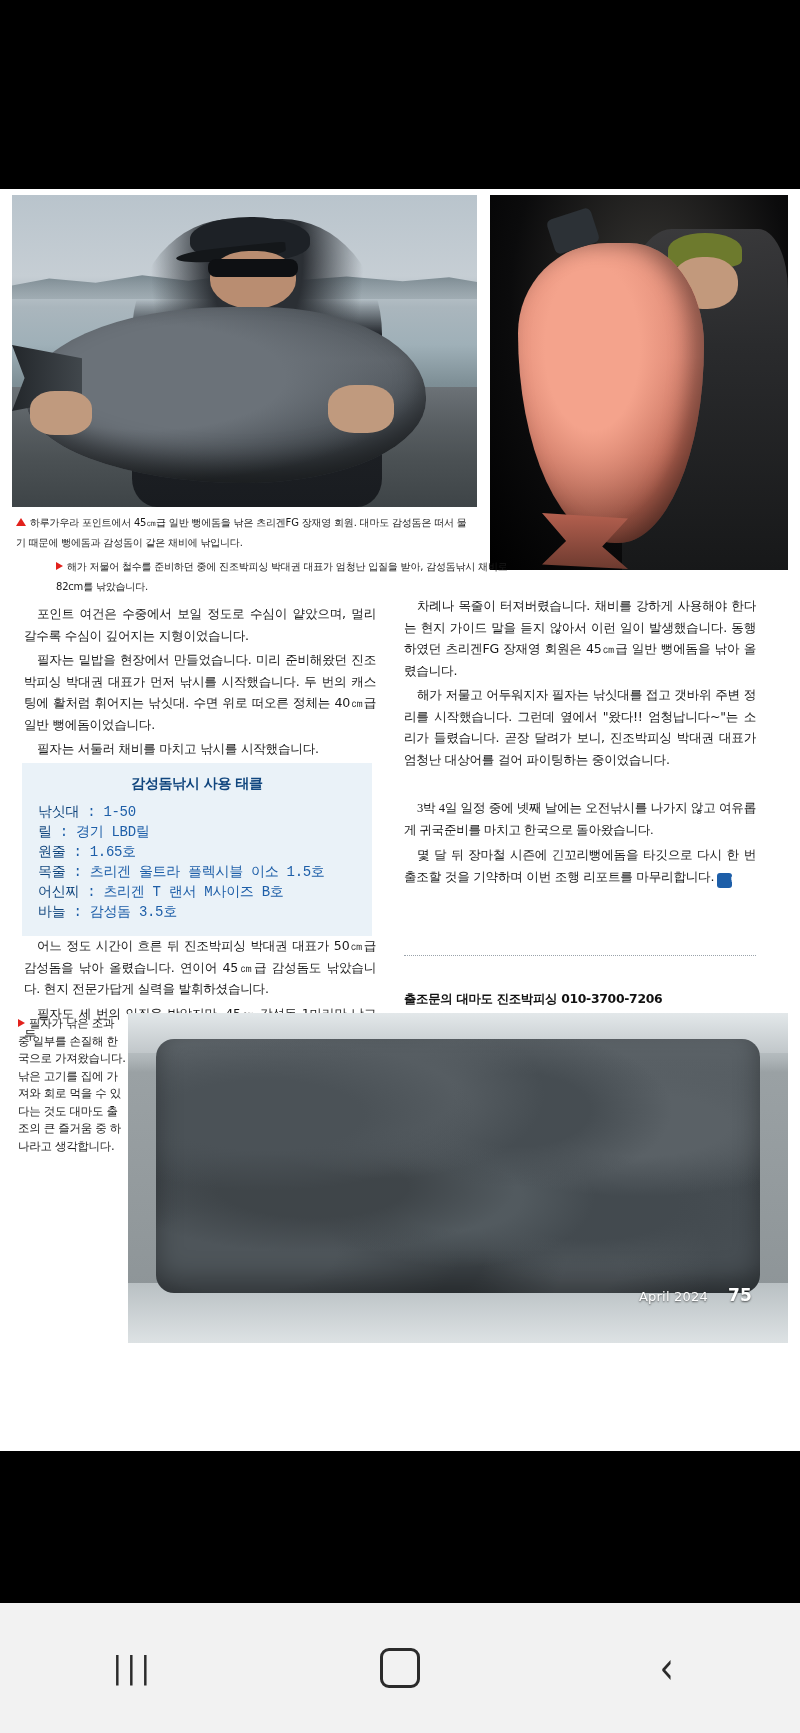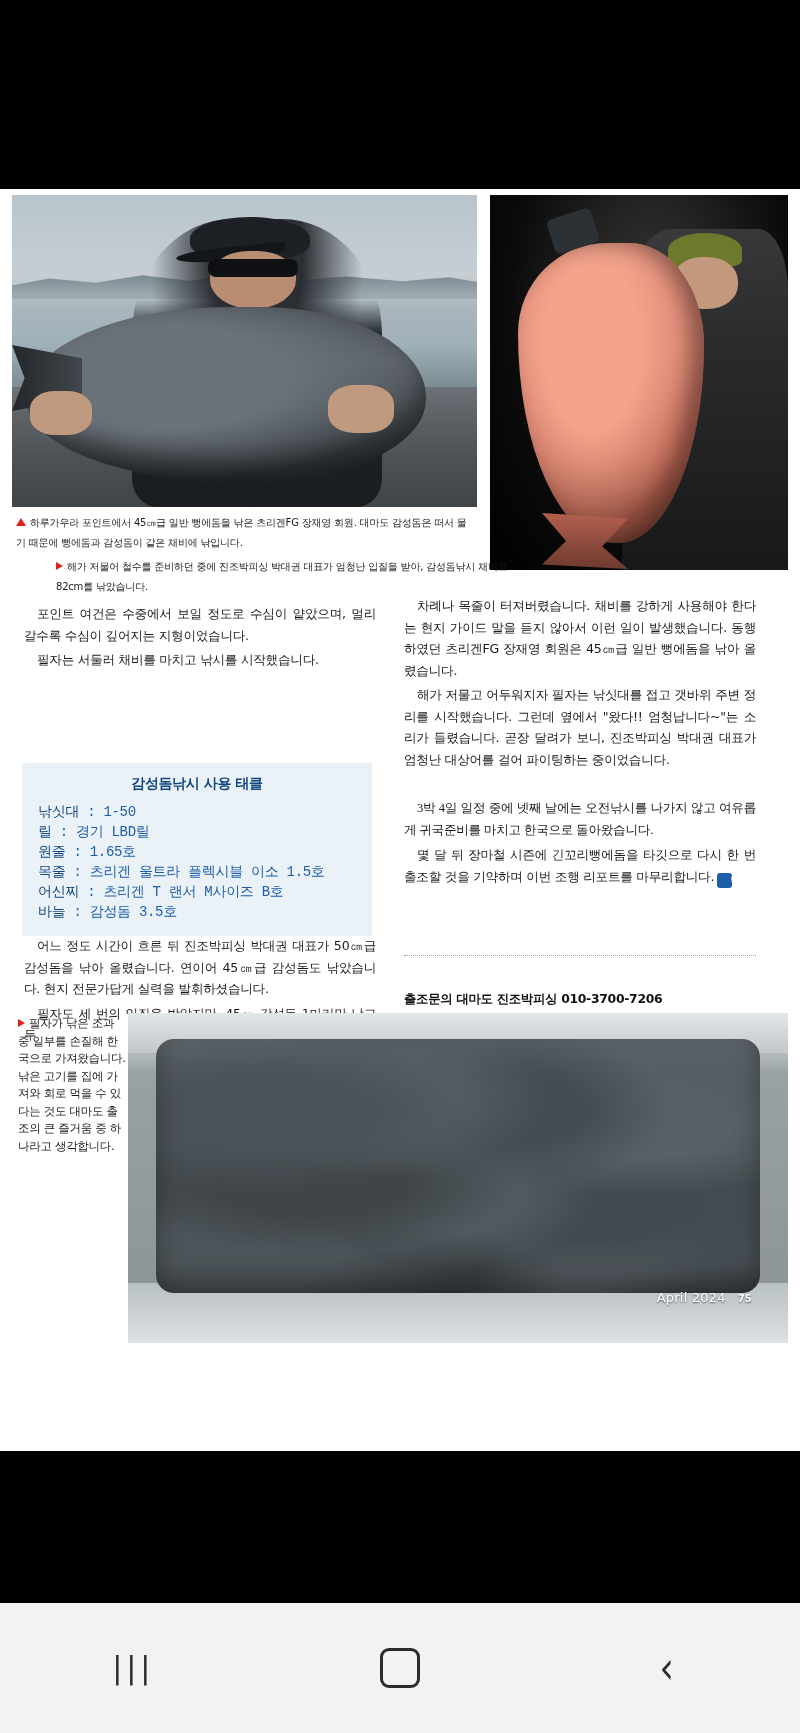--- a/index.html
+++ b/index.html
@@ -340,21 +340,21 @@
   }
   .pagenum {
     position: absolute;
     right: 36px;
     bottom: 38px;
     font-size: 13px;
     color: #ffffff;
     letter-spacing: 0.2px;
     text-shadow: 0 1px 2px rgba(0,0,0,.6);
   }
-  .pagenum .num { font-weight: bold; margin-left: 12px; font-size: 10px; }
+  .pagenum .num { font-weight: bold; margin-left: 20px; font-size: 17px; }
 
   
   .navbar {
     position: absolute;
     left: 0;
     bottom: 0;
     width: 800px;
     height: 130px;
     background: #f2f2f2;
     display: flex;
@@ -431,20 +431,21 @@
 
       <div class="caption cap1">
         <span class="tri up"></span><span>하루가우라 포인트에서 45㎝급 일반 뻥에돔을 낚은 츠리겐FG 장재영 회원. 대마도 감성돔은 떠서 물기 때문에 뻥에돔과 감성돔이 같은 채비에 낚입니다.</span>
       </div>
       <div class="caption cap2">
         <span class="tri"></span><span>해가 저물어 철수를 준비하던 중에 진조박피싱 박대권 대표가 엄청난 입질을 받아, 감성돔낚시 채비로 82cm를 낚았습니다.</span>
       </div>
 
       <div class="col col-left">
         <p>포인트 여건은 수중에서 보일 정도로 수심이 얕았으며, 멀리 갈수록 수심이 깊어지는 지형이었습니다.</p>
+        <p>필자는 밑밥을 현장에서 만들었습니다. 미리 준비해왔던 진조박피싱 박대권 대표가 먼저 낚시를 시작했습니다. 두 번의 캐스팅에 활처럼 휘어지는 낚싯대. 수면 위로 떠오른 정체는 40㎝급 일반 뻥에돔이었습니다.</p>
         <p>필자는 서둘러 채비를 마치고 낚시를 시작했습니다.</p>
       </div>
 
       <div class="tackle-box">
         <div class="tackle-title">감성돔낚시 사용 태클</div>
         <div class="tackle-line"><b>낚싯대</b> : <span>1-50</span></div>
         <div class="tackle-line"><b>릴</b> : <span>경기 LBD릴</span></div>
         <div class="tackle-line"><b>원줄</b> : <span>1.65호</span></div>
         <div class="tackle-line"><b>목줄</b> : <span>츠리겐 울트라 플렉시블 이소 1.5호</span></div>
         <div class="tackle-line"><b>어신찌</b> : <span>츠리겐 T 랜서 M사이즈 B호</span></div>

